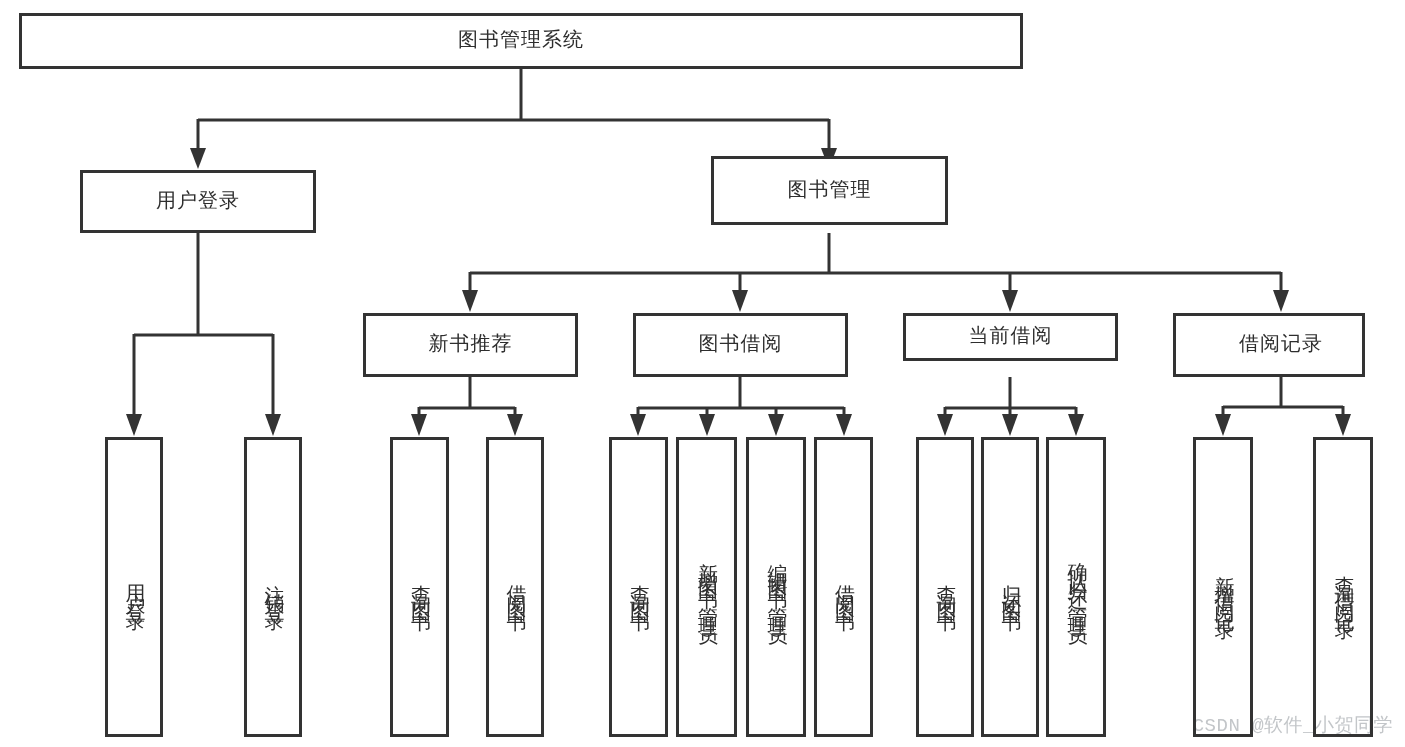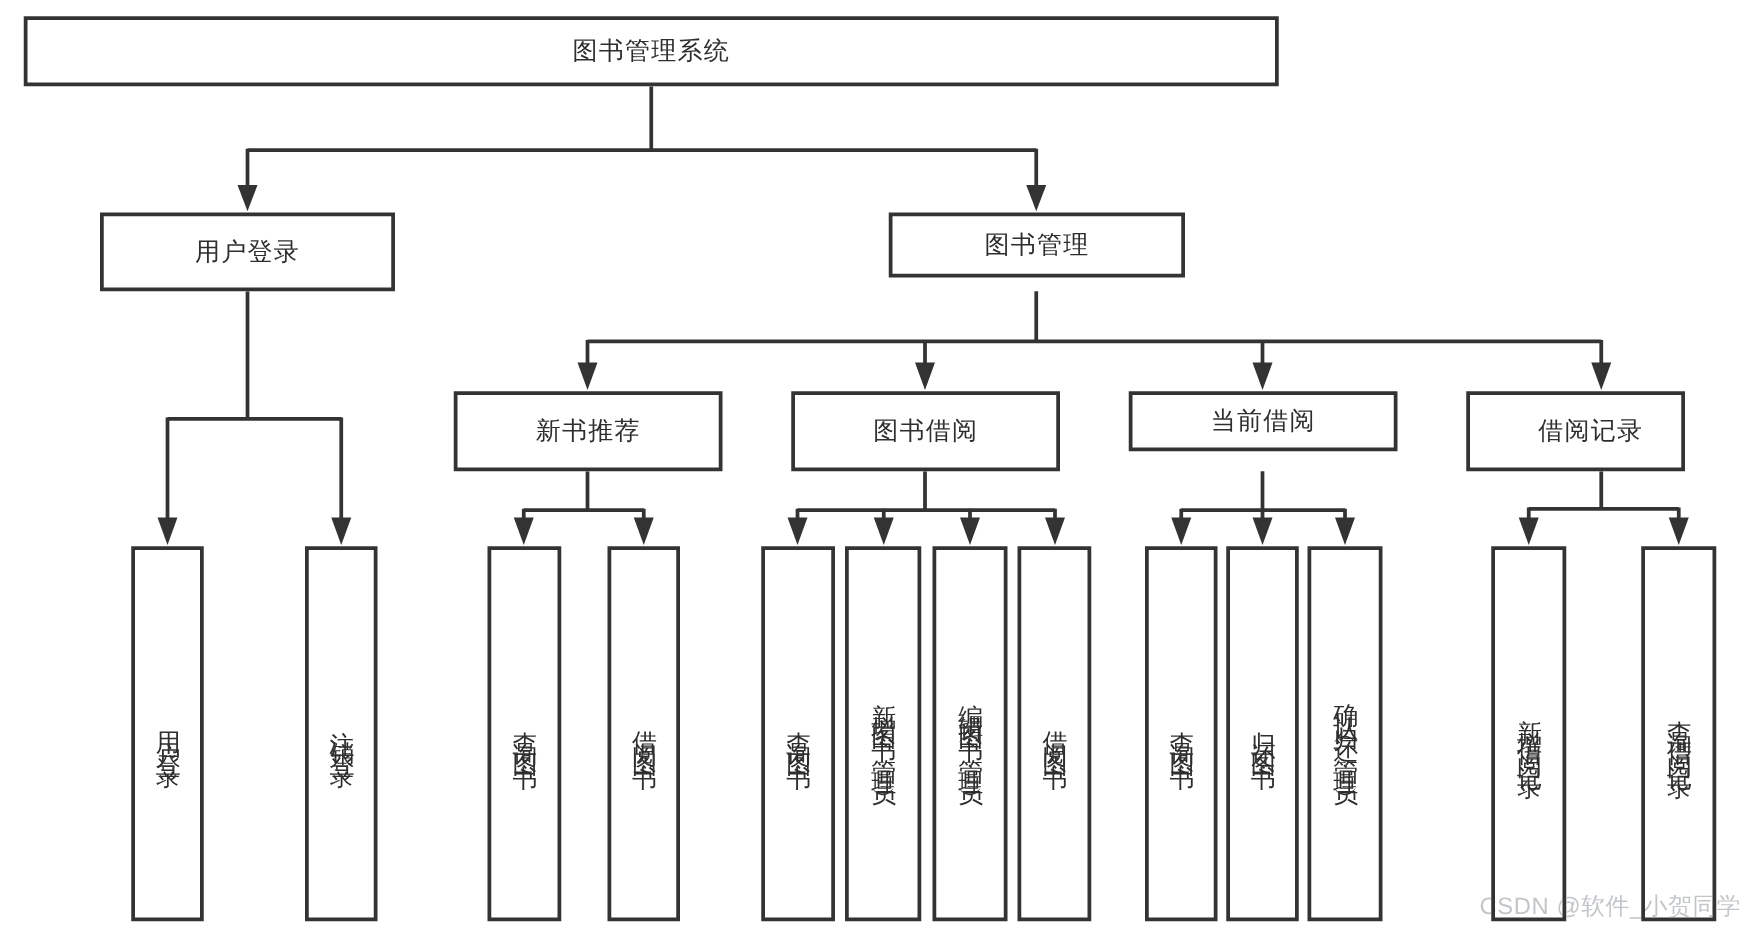--- a/index.html
+++ b/index.html
@@ -6,21 +6,21 @@
     --line:#333333;
     --text:#2e2e2e;
     --bg:#ffffff;
     --wm:#c3c6c9;
   }
   html,body{margin:0;padding:0;background:#fff;}
   .stage{
     position:relative;
     width:1405px;height:747px;
     background:var(--bg);
-    font-family:Liberation Sans, sans-serif;
+    font-family:Liberation Mono, monospace;
     overflow:hidden;
   }
   .connectors{
     position:absolute;left:0;top:0;z-index:1;
     color:var(--line);
   }
   .connectors path{stroke:currentColor;stroke-width:3;fill:none;}
   .connectors polygon{fill:currentColor;stroke:none;}
   .node{
     position:absolute;
@@ -39,26 +39,26 @@
     writing-mode:vertical-rl;
     text-orientation:mixed;
     letter-spacing:9px;
     white-space:normal;
     line-height:1;
   }
   
   .n-root{left:19px;top:13px;width:1004px;height:56px;}
   
   .n-l2-0{left:80px;top:170px;width:236px;height:63px;}
-  .n-l2-1{left:711px;top:170px;width:237px;height:52px;}
+  .n-l2-1{left:711px;top:156px;width:237px;height:69px;}
   
   .n-l3-0{left:363px;top:313px;width:215px;height:64px;}
   .n-l3-1{left:633px;top:313px;width:215px;height:64px;}
   .n-l3-2{left:903px;top:313px;width:215px;height:48px;}
-  .n-l3-3{left:1173px;top:313px;width:175px;height:64px;padding-left:24px;}
+  .n-l3-3{left:1173px;top:313px;width:192px;height:64px;padding-left:24px;}
   
   .leaf{top:437px;height:300px;}
   .n-lf-0{left:105px;width:58px;}
   .n-lf-1{left:244px;width:58px;}
   .n-lf-2{left:390px;width:59px;}
   .n-lf-3{left:486px;width:58px;}
   .n-lf-4{left:609px;width:59px;}
   .n-lf-5{left:676px;width:61px;}
   .n-lf-6{left:746px;width:60px;}
   .n-lf-7{left:814px;width:59px;}

